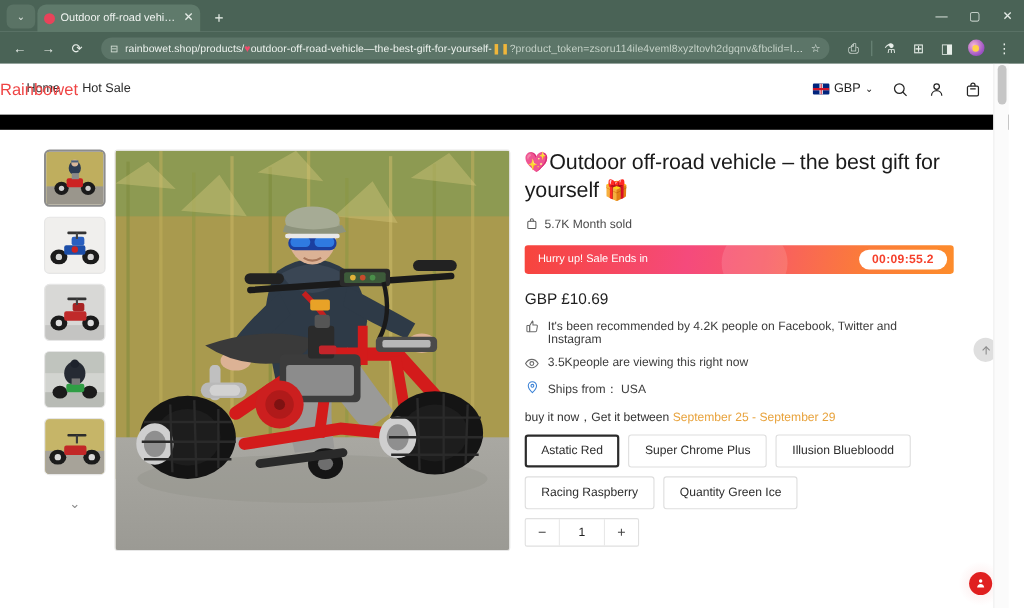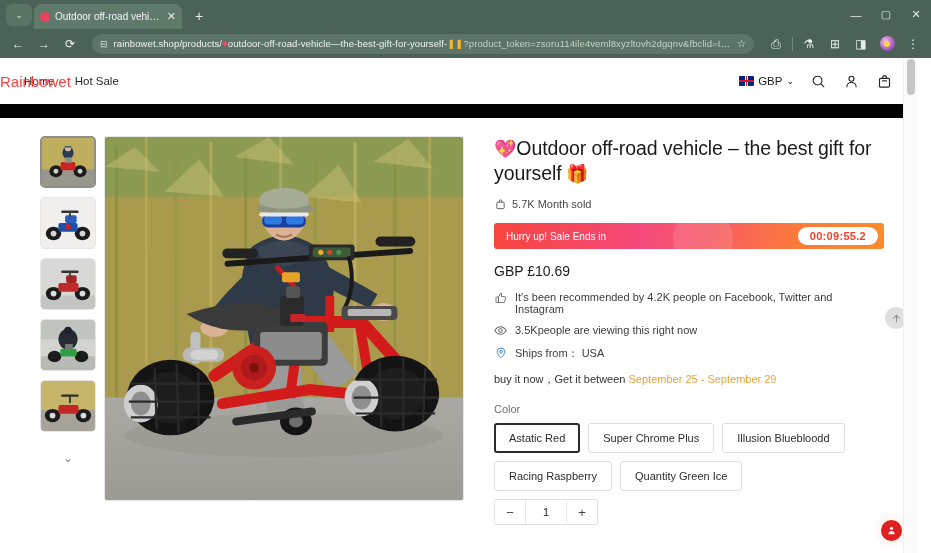--- a/index.html
+++ b/index.html
@@ -130,21 +130,21 @@
     margin-top: 8px; width: 22px; height: 18px; display: flex;
     align-items: center; justify-content: center; color: #8a8a8a; font-size: 12px;
   }
 
   .hero {
     width: 360px; height: 365px; margin-left: 5px; border: 1px solid #e7e7e7;
     border-radius: 3px; overflow: hidden; background: #d9d6ce; position: relative;
   }
   .hero .art { width: 100%; height: 100%; display:block; }
 
-  .info { width: 400px; margin-left: 30px; padding-right: 10px; }
+  .info { width: 400px; margin-left: 13px; padding-right: 10px; }
   .p-title {
     font-size: 19.5px; line-height: 1.28; color: #1b1b1b; font-weight: 400;
     letter-spacing: -.1px;
   }
   .emoji { font-size: 18px; }
   .sold {
     display: flex; align-items: center; gap: 6px; margin-top: 12px;
     font-size: 11px; color: #4a4a4a;
   }
   .sold .gi { width: 12px; height: 12px; color: #555; display:flex;align-items:center;justify-content:center;}
@@ -560,21 +560,20 @@
                     <path d="M12 22s7.5-7 7.5-12.5A7.5 7.5 0 1 0 4.5 9.5C4.5 15 12 22 12 22z"></path>
                     <circle cx="12" cy="9.5" r="2.6"></circle>
                   </svg>
               </span>
               <span>Ships from： USA</span>
             </div>
           </div>
 
           <div class="buyline"><span>buy it now，Get it between </span><span class="dates">September 25 - September 29</span></div>
 
-          <div class="opt-label">Color</div>
           <div class="swatches">
             <div class="swatch active">Astatic Red</div>
             <div class="swatch">Super Chrome Plus</div>
             <div class="swatch">Illusion Bluebloodd</div>
             <div class="swatch">Racing Raspberry</div>
             <div class="swatch">Quantity Green Ice</div>
           </div>
 
           <div class="qty">
             <div class="qty-btn">−</div>

